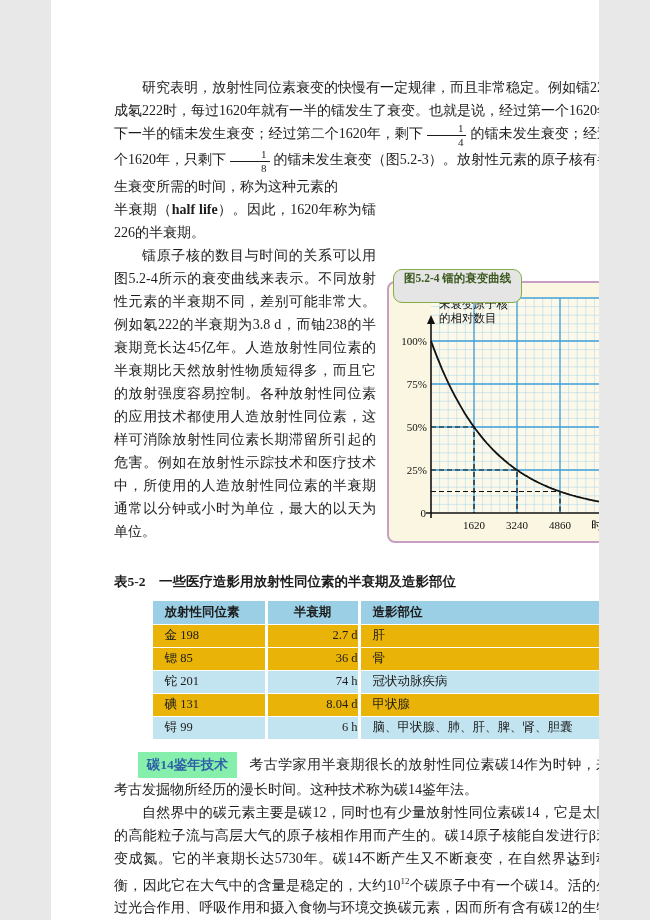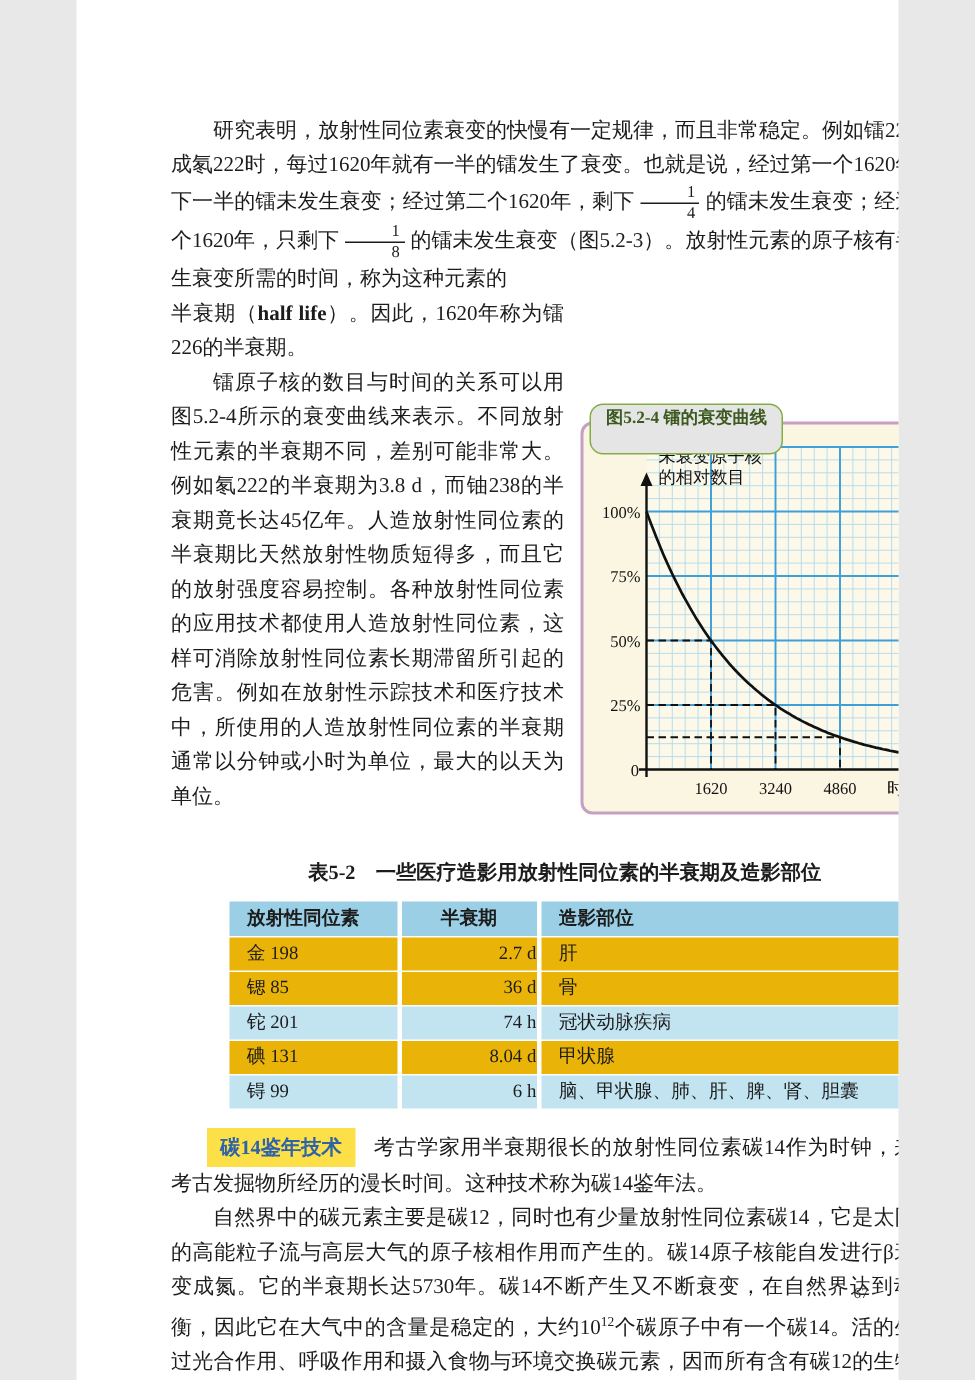--- a/index.html
+++ b/index.html
@@ -21,34 +21,34 @@
   .col-right { width:252px; margin-left:11px; position:relative; }
   .fig-panel { margin-top:12px; width:252px; height:262px; box-sizing:border-box;
                border:2px solid #c79fc4; border-radius:8px; background:#faf6e2;
                padding:8px 0 0 0; }
   .fig-badge { position:absolute; top:0; left:6px; background:#e5e5e5;
                border:1.5px solid #85ad45; border-radius:9px; padding:1px 10px 16px;
                font-size:11.5px; font-weight:bold; color:#3c5a20; z-index:2;
                white-space:nowrap; }
   svg text { font-family:"Liberation Serif","DejaVu Serif",serif; }
   .table-section { margin-top:30px; }
-  .table-title { font-size:13.5px; font-weight:bold; text-align:center; margin-bottom:9px; }
+  .table-title { font-size:13.5px; font-weight:bold; margin-bottom:9px; }
   table.isotable { margin:0 auto; border-collapse:separate; border-spacing:3px 1px;
                    font-size:12.5px; }
   table.isotable th { background:#9bcfe6; font-weight:bold; text-align:left;
                       padding:3px 0 3px 12px; }
   table.isotable th.c-mid, table.isotable td.c-mid { text-align:center; padding-left:0; }
   table.isotable td { padding:2.5px 0 2.5px 12px; }
   table.isotable td.c-mid { padding:2.5px 0;text-align:right; }
   tr.light td { background:#eab308; }
   tr.dark td { background:#c2e4f1; }
   .w1 { width:100px; } .w2 { width:90px; } .w3 { width:228px; }
   .section3 { margin-top:12px; }
   .pill-line { text-indent:1.7em; }
-  .pill { display:inline-block; background:#fde047; color:#2f63a8; font-weight:bold;
+  .pill { display:inline-block; background:#86efac; color:#2f63a8; font-weight:bold;
           font-size:13.5px; padding:1px 9px 2px; margin-right:12px; text-indent:0; }
   sup.small { font-size:9px; }
   .page-num { position:absolute; left:518px; top:857px; font-size:10px; color:#333; }
   .footer-arrow { position:absolute; left:551px; top:851px; }
   b { font-weight:bold; }
 </style>
 </head>
 <body>
 
 <div class="page">

